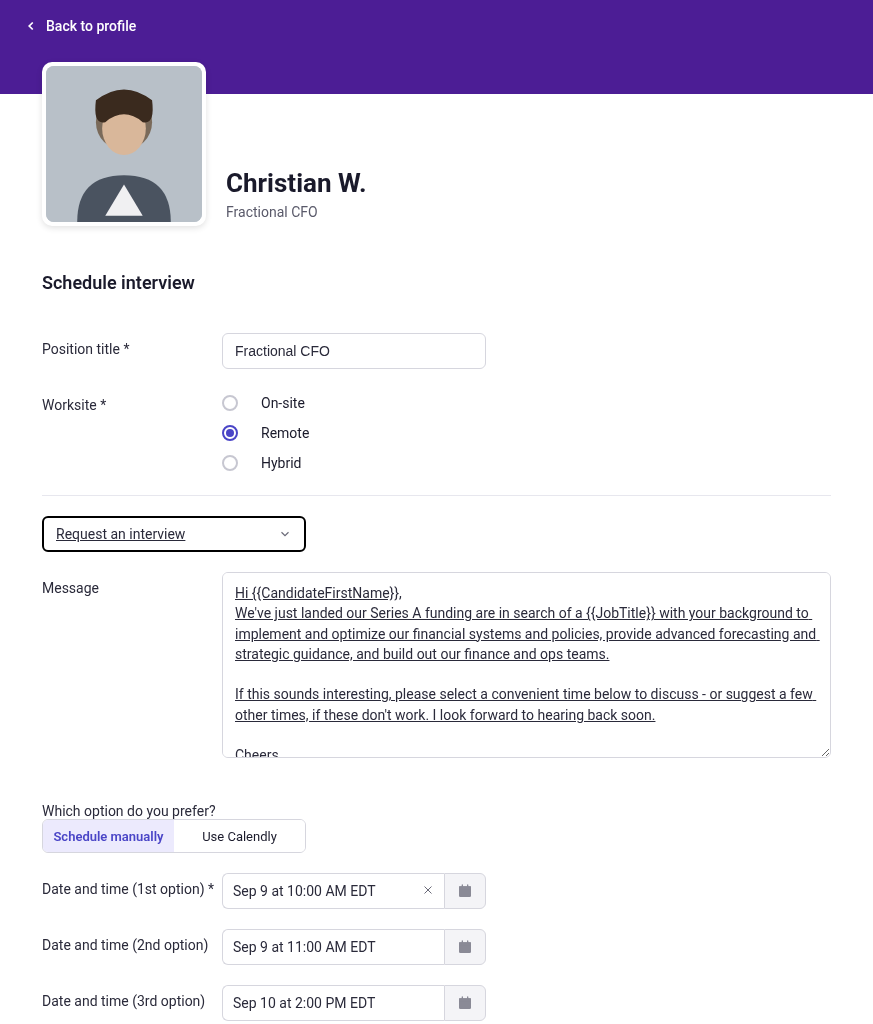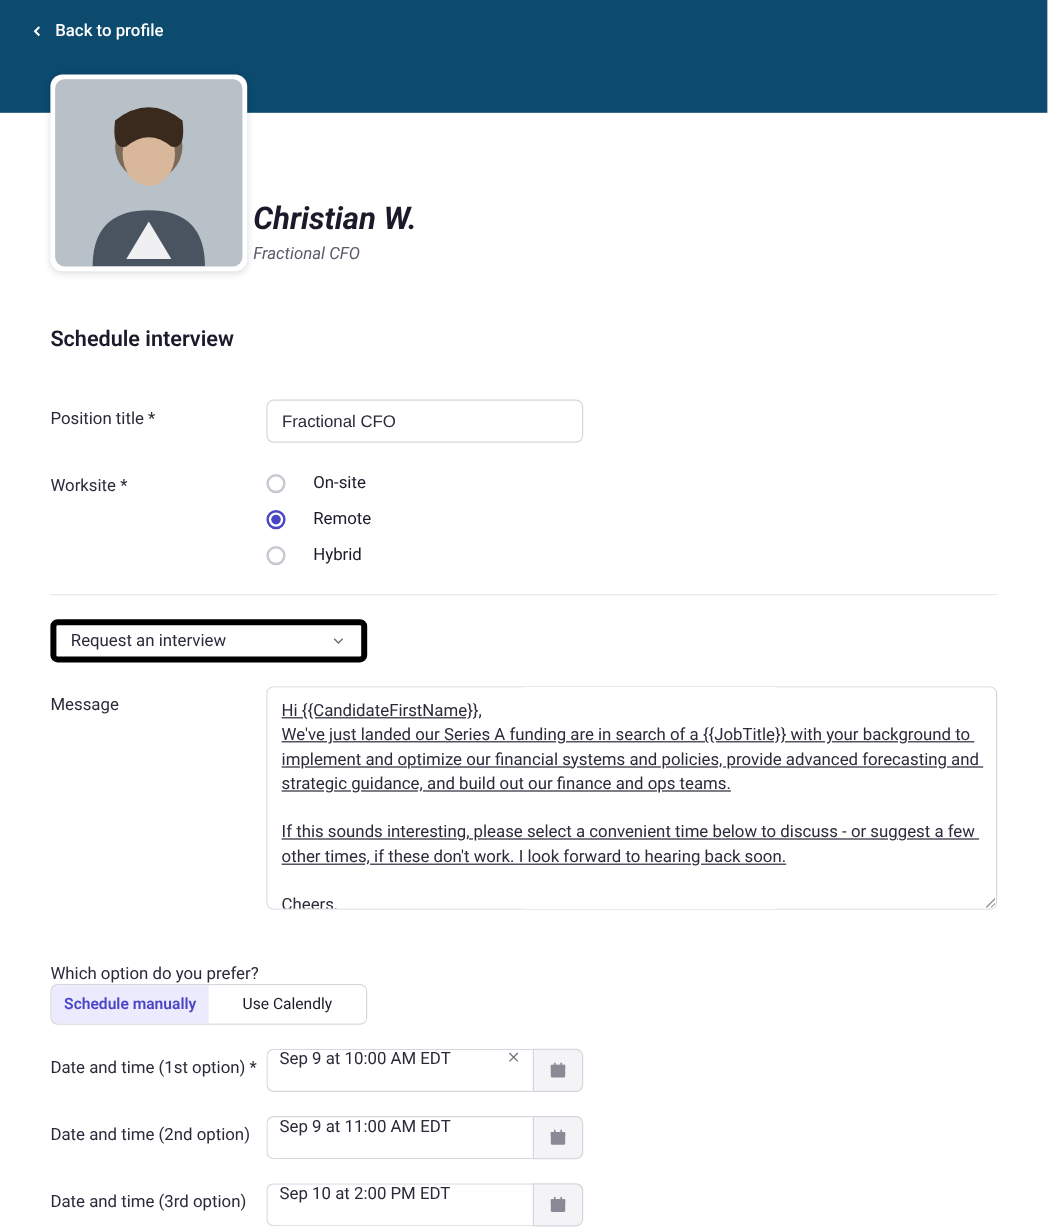--- a/index.html
+++ b/index.html
@@ -1,46 +1,46 @@
 <!DOCTYPE html>
 <html><head>
 <meta charset="utf-8">
 <style>
   * { margin:0; padding:0; box-sizing:border-box; }
   body { font-family: -apple-system, BlinkMacSystemFont, "Segoe UI", Roboto, Helvetica, Arial, sans-serif; color:#1a1a2b; background:#fff; font-size:14px; }
-  .banner { background:#0c4a6e; height:94px; width:100%; }
+  .banner { background:#4c1d95; height:94px; width:100%; }
   .back { display:flex; align-items:center; gap:8px; color:#fff; font-size:14px; padding:18px 0 0 24px; cursor:pointer; font-weight:500;}
   .back svg { width:14px; height:14px; }
   .content { max-width:873px; margin:0 auto; padding:0 42px 40px 42px; }
-  .header-row { display:flex; align-items:flex-end; gap:5px; margin-top:-32px;font-style:italic; }
+  .header-row { display:flex; align-items:flex-end; gap:20px; margin-top:-32px; }
   .avatar-wrap { width:164px; height:164px; border-radius:10px; background:#fff; padding:4px; box-shadow:0 2px 6px rgba(0,0,0,.12); flex-shrink:0; }
   .avatar { width:100%; height:100%; border-radius:8px; background:#bfc7cf; position:relative; overflow:hidden; }
   .avatar svg { width:100%; height:100%; display:block; }
   .who { display:flex; flex-direction:column; gap:6px; padding-bottom:6px;}
   .who-name { font-size:26px; font-weight:700; }
   .who-role { font-size:14px; color:#5a5a6a; }
   .section-title { font-size:18px; font-weight:600; margin:46px 0 30px 0; }
   .form-row { display:flex; align-items:flex-start; padding:10px 0; }
   .label-col { width:180px; flex-shrink:0; font-size:14px; color:#2a2a3a; padding-top:8px; }
   .field-col { flex:1; }
   .text-input { width:264px; height:36px; border:1px solid #d6d6de; border-radius:6px; padding:0 12px; font-size:14px; color:#2a2a3a; }
   .radio-list { display:flex; flex-direction:column; gap:14px; padding-top:6px;}
   .radio-item { display:flex; align-items:center; gap:23px; cursor:pointer; }
   .radio { width:16px; height:16px; border-radius:50%; border:2px solid #c7c7d1; position:relative; flex-shrink:0; }
   .radio.selected { border-color:#4a45c7; }
   .radio.selected::after { content:''; position:absolute; inset:2px; border-radius:50%; background:#4a45c7; }
   hr.divider { border:none; border-top:1px solid #e7e7ee; margin:14px 0 10px 0; }
-  .select { width:264px; height:36px; border:5px solid #000000; border-radius:6px; padding:0 12px; font-size:14px; display:flex; align-items:center; justify-content:space-between; cursor:pointer; color:#2a2a3a;}
+  .select { width:264px; height:36px; border:2px solid #000000; border-radius:6px; padding:0 12px; font-size:14px; display:flex; align-items:center; justify-content:space-between; cursor:pointer; color:#2a2a3a;text-decoration:underline;}
   .select svg { width:14px; height:14px; stroke:#6a6a78; }
   .msg-textarea { width:100%; min-height:186px; border:1px solid #d6d6de; border-radius:6px; padding:10px 12px; font-size:14px; line-height:1.45; color:#2a2a3a; resize:both; font-family:inherit;text-decoration:underline; }
   .seg { display:flex; border:1px solid #d6d6de; border-radius:6px; overflow:hidden; width:264px; }
   .seg-btn { flex:1; height:32px; display:flex; align-items:center; justify-content:center; font-size:13px; cursor:pointer; background:#fff; }
   .seg-btn.active { background:#eceafd; color:#4a45c7; font-weight:600; }
   .date-group { display:flex; width:264px; }
-  .date-input { flex:1; height:36px; border:1px solid #d6d6de; border-right:none; border-radius:6px 0 0 6px; padding:0 10px; font-size:14px; display:flex; justify-content:space-between; color:#2a2a3a;}
+  .date-input { flex:1; height:36px; border:1px solid #d6d6de; border-right:none; border-radius:6px 0 0 6px; padding:0 10px; font-size:14px; display:flex; align-items:center; justify-content:space-between; color:#2a2a3a;}
   .date-input .clear { cursor:pointer; }
   .date-input .clear svg { width:12px; height:12px; stroke:#6a6a78; stroke-width:2;}
   .date-btn { width:42px; height:36px; border:1px solid #d6d6de; border-radius:0 6px 6px 0; background:#f4f4f7; display:flex; align-items:center; justify-content:center; cursor:pointer;}
   .date-btn svg { width:16px; height:16px; fill:#8a8a96; }
 </style>
 </head>
 <body>
 
 <div class="banner">
   <div class="back">

